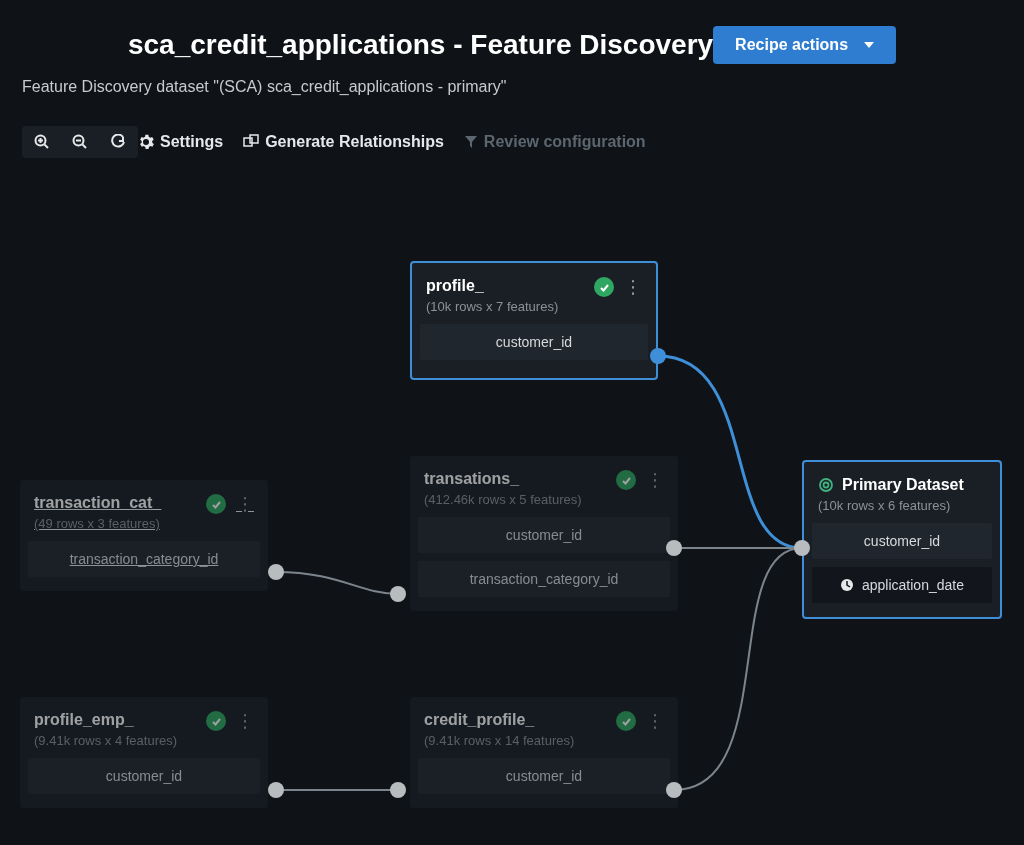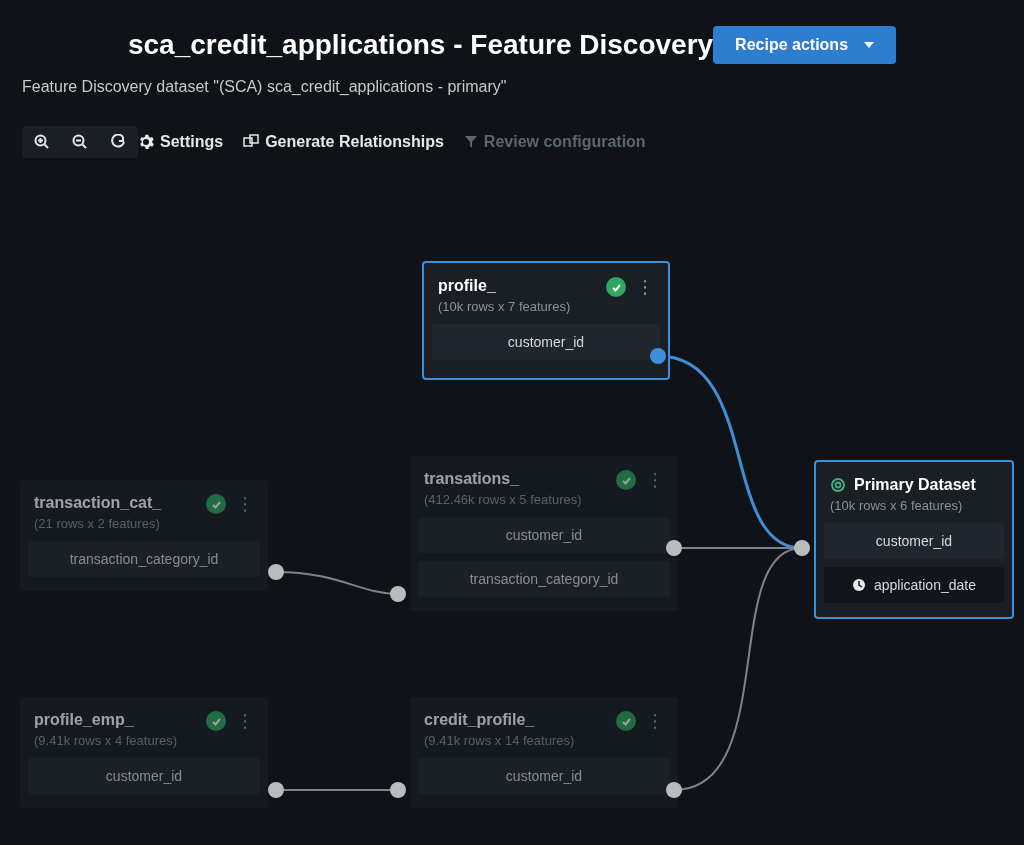--- a/index.html
+++ b/index.html
@@ -73,21 +73,21 @@
       top: 0; left: 0;
     }
     .node {
       position: absolute;
       background: #1a1f26;
       border-radius: 4px;
       width: 248px;
       pointer-events: auto;
     }
     .node.dim { opacity: 0.6; }
-    .node.hl { border: 2px solid #3f8fd8; margin-left: 12px; }
+    .node.hl { border: 2px solid #3f8fd8; }
     .node-head {
       padding: 14px 14px 10px;
       display: flex;
       justify-content: space-between;
       align-items: flex-start;
     }
     .node-title { font-size: 16px; font-weight: 600; color:#fff; display:flex; align-items:center; gap:8px; }
     .node-sub { font-size: 13px; color:#8a9199; margin-top:4px; }
     .node-head-right { display:flex; align-items:center; gap:10px; }
     .check { width:20px; height:20px; border-radius:50%; background:#2fa762; display:flex; align-items:center; justify-content:center; }
@@ -202,25 +202,25 @@
         <span class="dots">⋮</span>
       </div>
     </div>
     <div class="node-row">
       <span>customer_id</span>
     </div>
     <div style="height:10px;"></div>
   </div>
   <span class="port blue" style="left:650px; top:348px;"></span>
 
-  <div class="node dim" style="left:20px; top:480px;">
+  <div class="node dim" style="left:20px; top:480px;text-decoration:underline;">
     <div class="node-head">
       <div>
         <div class="node-title">transaction_cat_</div>
-        <div class="node-sub">(21 rows x 2 features)</div>
+        <div class="node-sub">(49 rows x 3 features)</div>
       </div>
       <div class="node-head-right">
         <span class="check">
             <svg width="11" height="11" viewBox="0 0 11 11" fill="none" stroke="#fff" stroke-width="2">
               <path d="M2 6 L4.5 8.5 L9 3"></path>
             </svg>
           </span>
         <span class="dots">⋮</span>
       </div>
     </div>

